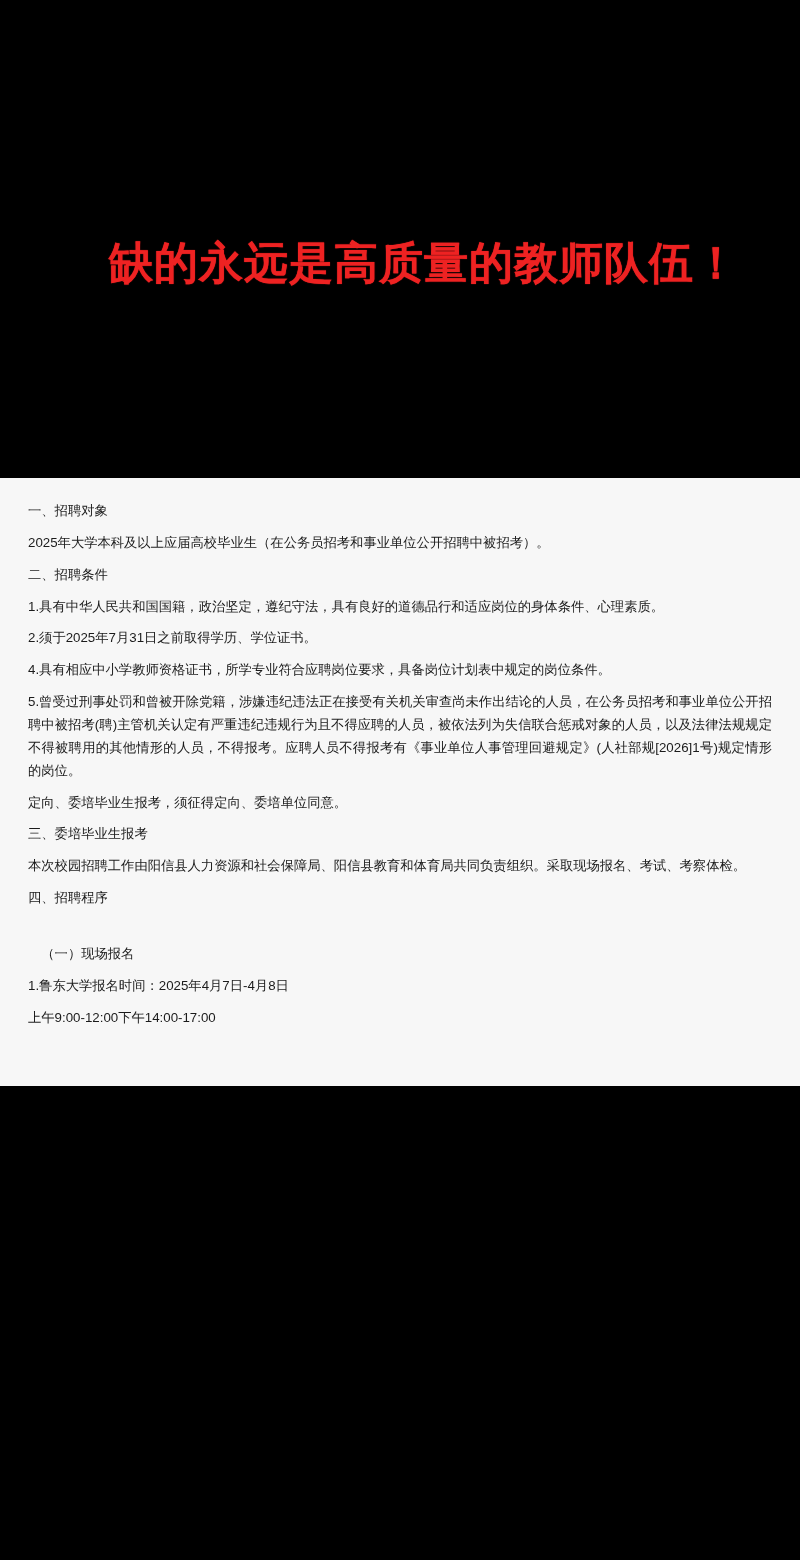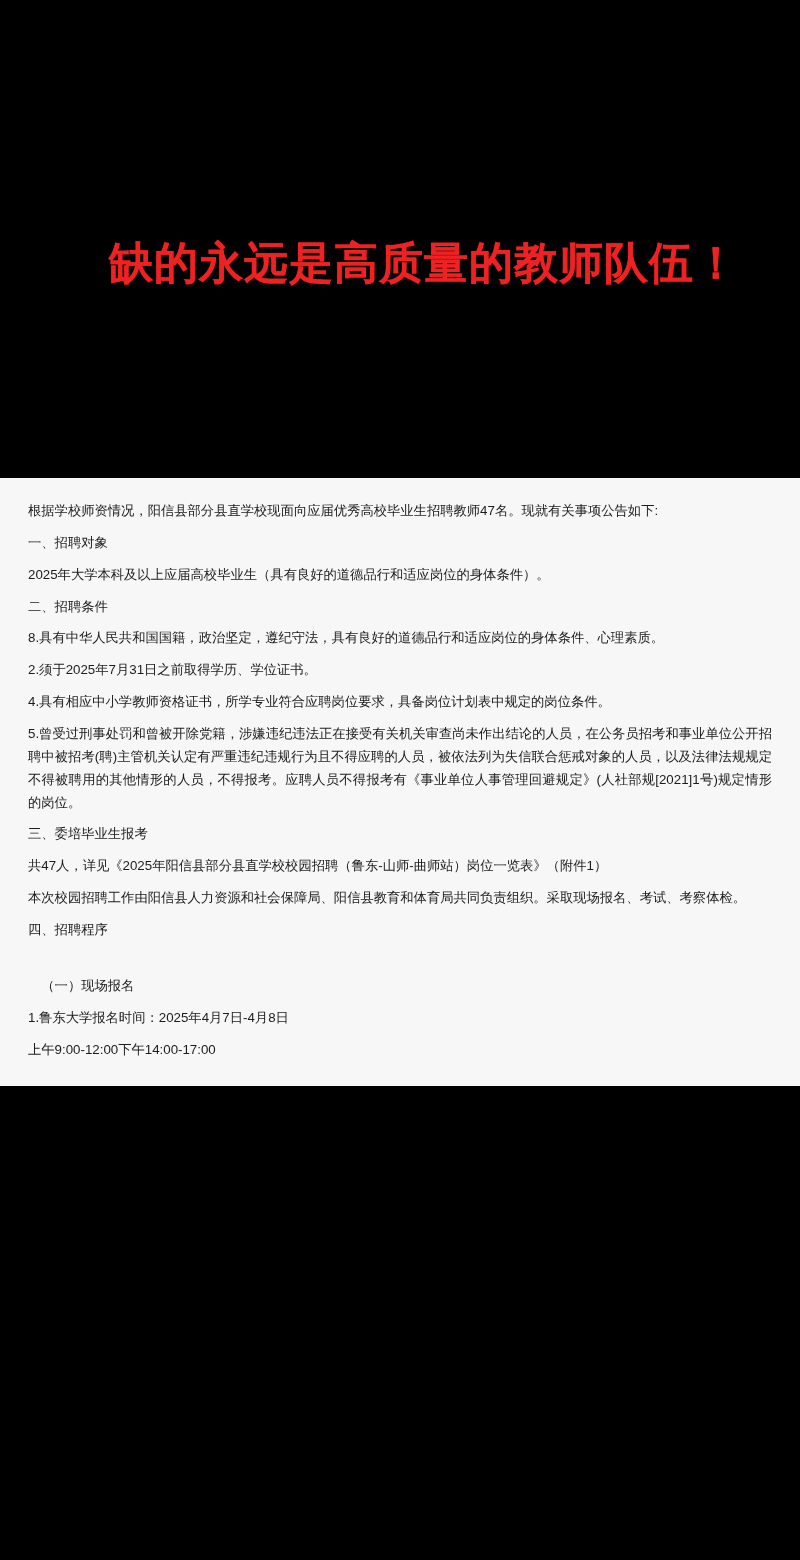--- a/index.html
+++ b/index.html
@@ -81,30 +81,29 @@
 <body>
 
 <div class="page">
 
   <div class="headline-area">
     <div class="headline">缺的永远是高质量的教师队伍！</div>
   </div>
 
   <div class="doc-card">
     <div class="doc-inner">
-      <p>根据学校师资情况，阳信县部分县直学校现面向应届优秀高校毕业生招聘教师47名。现就有关事项公告如下:</p>
       <p>一、招聘对象</p>
-      <p>2025年大学本科及以上应届高校毕业生（具有良好的道德品行和适应岗位的身体条件）。</p>
+      <p>2025年大学本科及以上应届高校毕业生（在公务员招考和事业单位公开招聘中被招考）。</p>
       <p>二、招聘条件</p>
-      <p>8.具有中华人民共和国国籍，政治坚定，遵纪守法，具有良好的道德品行和适应岗位的身体条件、心理素质。</p>
+      <p>1.具有中华人民共和国国籍，政治坚定，遵纪守法，具有良好的道德品行和适应岗位的身体条件、心理素质。</p>
       <p>2.须于2025年7月31日之前取得学历、学位证书。</p>
       <p>4.具有相应中小学教师资格证书，所学专业符合应聘岗位要求，具备岗位计划表中规定的岗位条件。</p>
-      <p>5.曾受过刑事处罚和曾被开除党籍，涉嫌违纪违法正在接受有关机关审查尚未作出结论的人员，在公务员招考和事业单位公开招聘中被招考(聘)主管机关认定有严重违纪违规行为且不得应聘的人员，被依法列为失信联合惩戒对象的人员，以及法律法规规定不得被聘用的其他情形的人员，不得报考。应聘人员不得报考有《事业单位人事管理回避规定》(人社部规[2021]1号)规定情形的岗位。</p>
+      <p>5.曾受过刑事处罚和曾被开除党籍，涉嫌违纪违法正在接受有关机关审查尚未作出结论的人员，在公务员招考和事业单位公开招聘中被招考(聘)主管机关认定有严重违纪违规行为且不得应聘的人员，被依法列为失信联合惩戒对象的人员，以及法律法规规定不得被聘用的其他情形的人员，不得报考。应聘人员不得报考有《事业单位人事管理回避规定》(人社部规[2026]1号)规定情形的岗位。</p>
+      <p>定向、委培毕业生报考，须征得定向、委培单位同意。</p>
       <p>三、委培毕业生报考</p>
-      <p>共47人，详见《2025年阳信县部分县直学校校园招聘（鲁东-山师-曲师站）岗位一览表》（附件1）</p>
       <p>本次校园招聘工作由阳信县人力资源和社会保障局、阳信县教育和体育局共同负责组织。采取现场报名、考试、考察体检。</p>
       <p>四、招聘程序</p>
       <p class="para-indent">（一）现场报名</p>
       <p>1.鲁东大学报名时间：2025年4月7日-4月8日</p>
       <p>上午9:00-12:00下午14:00-17:00</p>
 
     </div>
   </div>
 
   <div class="bottom-band"></div>

